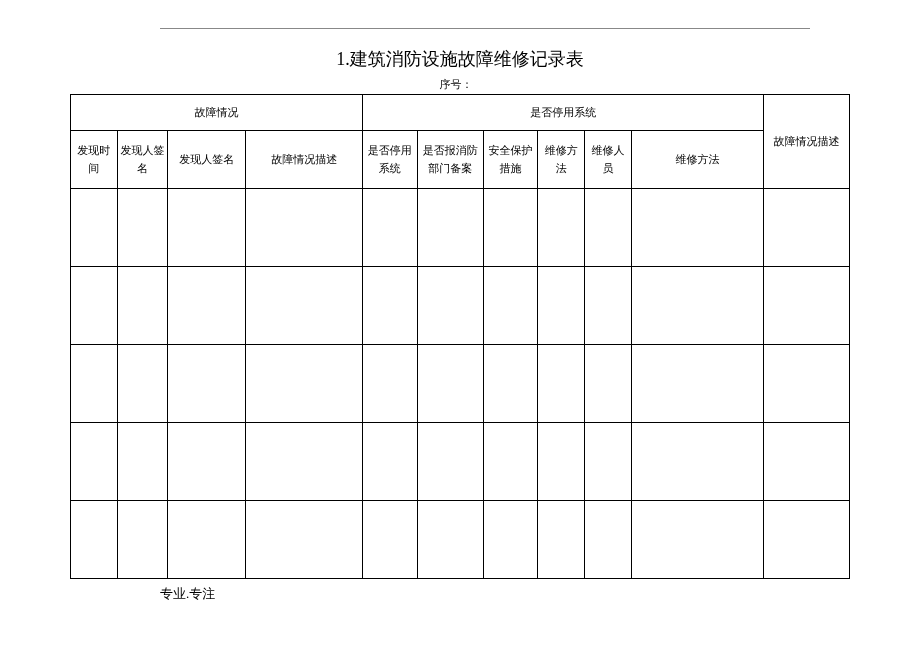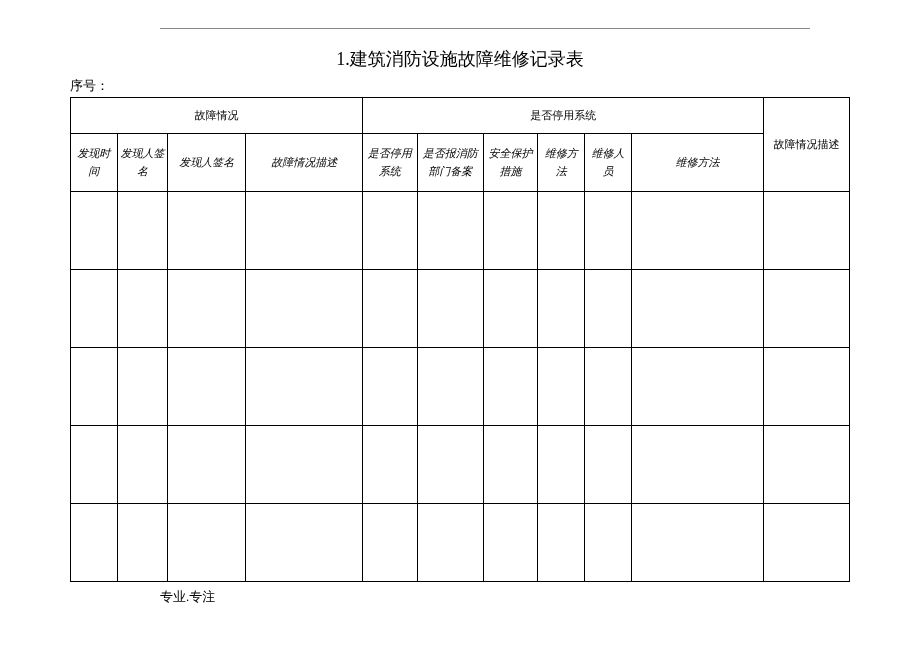--- a/index.html
+++ b/index.html
@@ -19,22 +19,22 @@
       border-top: 1px solid #888;
       margin: 8px 40px 0 90px;
     }
     .title {
       text-align: center;
       font-size: 18px;
       font-weight: normal;
       margin: 18px 0 6px 0;
     }
     .seq-label {
-      text-align: left;
-      font-size: 13px;
+      text-align: center;
+      font-size: 11px;
       margin-right: 8px;
       margin-bottom: 2px;
     }
     table {
       border-collapse: collapse;
       width: 100%;
       table-layout: fixed;
     }
     th, td {
       border: 1px solid #000;
@@ -44,21 +44,20 @@
       vertical-align: middle;
       padding: 2px;
       line-height: 1.6;
     }
     .header-group {
       height: 36px;
       margin-top: 10px;
     }
     .header-sub {
       height: 58px;
-      font-style: italic;
     }
     .data-row td {
       height: 78px;
     }
     .footer {
       font-size: 13px;
       margin-top: 6px;
       margin-left: 90px;
     }
   </style>

